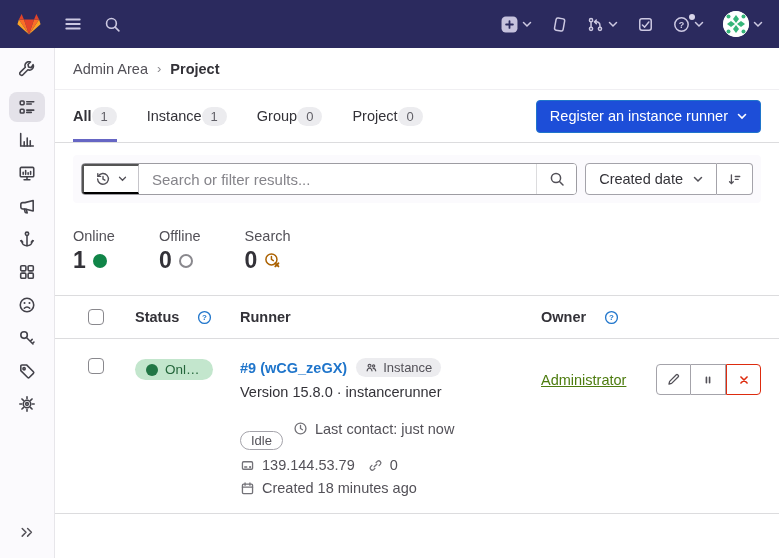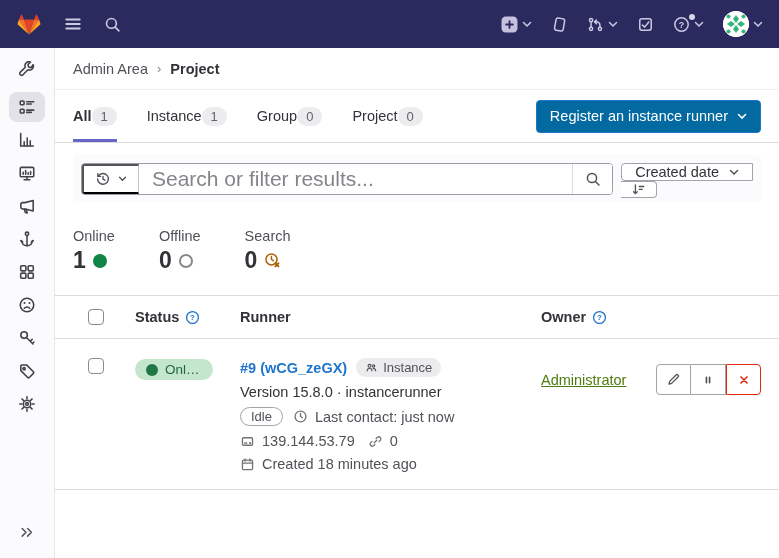--- a/index.html
+++ b/index.html
@@ -31,65 +31,65 @@
   .breadcrumb { height:42px; display:flex; align-items:center; padding:0 18px; gap:9px; font-size:14.5px; border-bottom:1px solid #f0eff2; flex:0 0 auto; }
   .crumb-link { color:#535158; text-decoration:none; }
   .crumb-sep { color:#89888d; font-size:13px; }
   .crumb-current { color:#333238; font-weight:700; }
 
   
   .tabs-row { display:flex; align-items:center; padding:0 18px; border-bottom:1px solid #dcdcde; height:53px; flex:0 0 auto; }
   .tab { display:flex; align-items:center; margin-right:30px; height:100%; border-bottom:3px solid transparent; padding-top:3px; color:#333238; cursor:pointer; }
   .tab.active { border-bottom-color:#6666c4; font-weight:700; }
   .count-badge { background:#ececef; color:#626168; border-radius:10px; padding:1px 9px; font-size:13px; font-weight:400; line-height:17px; }
-  .register-btn { margin-left:auto; background:#0369a1; border:1px solid #1f75cb; color:#fff; border-radius:4px; height:33px; padding:0 13px; font-size:14.5px; display:flex; align-items:center; gap:9px; cursor:pointer; font-family:inherit; }
+  .register-btn { margin-left:auto; background:#1d4ed8; border:1px solid #1f75cb; color:#fff; border-radius:4px; height:33px; padding:0 13px; font-size:14.5px; display:flex; align-items:center; gap:9px; cursor:pointer; font-family:inherit; }
 
   
   .filter-band { margin:12px 18px 0; background:#fbfafd; border-radius:4px; padding:8px; display:flex; gap:8px; flex:0 0 auto; }
   .search-box { flex:1; display:flex; align-items:center; background:#fff; border:1px solid #9d9ca2; border-radius:4px; height:32px; overflow:hidden; }
   .history-seg { display:flex; align-items:center; gap:7px; padding:0 11px; height:100%; border-right:1px solid #c6c5ca; color:#535158; cursor:pointer; background:none; }
-  .search-input { flex:1; border:none; outline:none; padding:0 13px; font-size:21px; color:#333238; font-family:inherit; min-width:0; }
+  .search-input { flex:1; border:none; outline:none; padding:0 13px; font-size:15px; color:#333238; font-family:inherit; min-width:0; }
   .search-input::placeholder { color:#85848a; }
   .search-btn { width:40px; align-self:stretch; display:flex; align-items:center; justify-content:center; background:#fff; border:none; border-left:1px solid #dcdcde; color:#535158; cursor:pointer; }
-  .sort-group { display:flex; height:32px;flex-direction:column; }
+  .sort-group { display:flex; height:32px; }
   .sort-label-btn { background:#fff; border:1px solid #a4a3aa; border-radius:4px 0 0 4px; padding:0 13px; display:flex; align-items:center; gap:10px; font-size:14.5px; color:#333238; cursor:pointer; font-family:inherit; }
   .sort-dir-btn { background:#fff; border:1px solid #a4a3aa; border-left:none; border-radius:0 4px 4px 0; width:36px; display:flex; align-items:center; justify-content:center; color:#535158; cursor:pointer; }
 
   
   .stats-row { display:flex; gap:44px; padding:25px 18px 23px; flex:0 0 auto; }
   .stat-label { color:#535158; font-size:14.5px; margin-bottom:5px; }
   .stat-value-row { display:flex; align-items:center; gap:7px; }
   .stat-value { font-size:23px; font-weight:600; color:#333238; line-height:1; }
   .dot-online { width:14px; height:14px; border-radius:50%; background:#108548; }
   .dot-offline { width:14px; height:14px; border-radius:50%; border:2px solid #89888d; }
   .stale-icon { color:#ab6100; display:flex; }
 
   
   .thead { display:flex; align-items:center; border-top:1px solid #dcdcde; border-bottom:1px solid #dcdcde; padding:13px 18px; font-weight:700; font-size:14.5px; color:#333238; flex:0 0 auto; }
   .col-check { width:62px; display:flex; align-items:flex-start; padding-left:15px; }
   .col-status { width:105px; }
   .col-runner { flex:1; min-width:0; }
   .col-owner { width:120px; }
   .col-actions { width:100px; display:flex; justify-content:flex-end; }
-  .head-label { display:flex; align-items:center; gap:6px; }
+  .head-label { display:flex; align-items:center; gap:18px; }
   .help-q { color:#1f75cb; display:inline-flex; cursor:pointer; }
   .checkbox { width:16px; height:16px; border:1px solid #89888d; border-radius:4px; background:#fff; cursor:pointer; }
 
   .trow { display:flex; align-items:flex-start; padding:19px 18px 17px; border-bottom:1px solid #dcdcde; flex:0 0 auto; }
   .status-pill { display:inline-flex; align-items:center; gap:7px; background:#c3e6cd; color:#24663b; border-radius:11px; padding:3px 11px; font-size:13.5px; max-width:78px; margin-top:1px; }
   .status-pill .pill-dot { width:12px; height:12px; border-radius:50%; background:#217645; flex:0 0 auto; }
   .status-pill .pill-text { overflow:hidden; white-space:nowrap; text-overflow:ellipsis; max-width:40px; }
   .runner-cell { display:flex; flex-direction:column; gap:7px; }
   .runner-line1 { display:flex; align-items:center; gap:9px; }
   .runner-link { color:#1f75cb; font-weight:700; text-decoration:none; }
   .type-badge { display:inline-flex; align-items:center; gap:5px; background:#ececef; color:#535158; border-radius:10px; padding:2px 9px; font-size:13px; }
   .version-line { color:#333238; }
   .detail-line { display:flex; align-items:center; gap:7px; color:#535158; }
   .detail-line svg { color:#737278; flex:0 0 auto; }
-  .idle-pill { border:1px solid #a4a3aa; border-radius:10px; padding:1px 10px; font-size:13px; color:#535158; margin-right:3px; }
+  .idle-pill { border:1px solid #a4a3aa; border-radius:10px; padding:1px 10px; font-size:13px; color:#535158; margin-right:3px;margin-top:24px; }
   .owner-link { color:#4d7c0f; margin-top:14px; display:inline-block; }
   .btn-group { display:flex; margin-top:6px; }
   .icon-btn { width:35px; height:31px; background:#fff; border:1px solid #a4a3aa; display:flex; align-items:center; justify-content:center; color:#535158; cursor:pointer; }
   .icon-btn.first { border-radius:4px 0 0 4px; }
   .icon-btn.mid { border-left:none; }
   .icon-btn.danger { border:1px solid #dd2b0e; color:#dd2b0e; border-radius:0 4px 4px 0; }
 </style>
 </head>
 <body>
 

